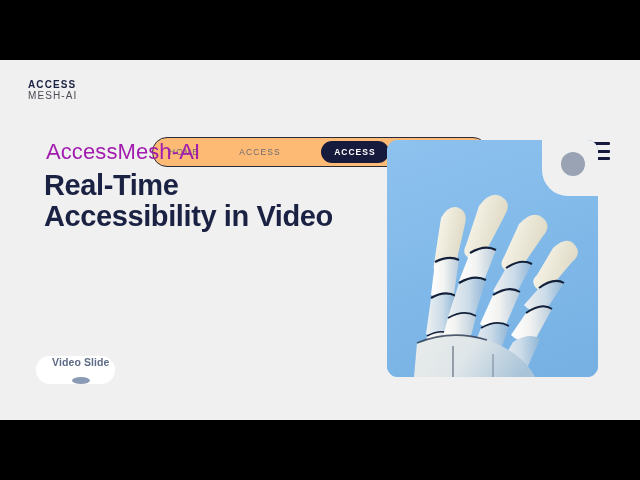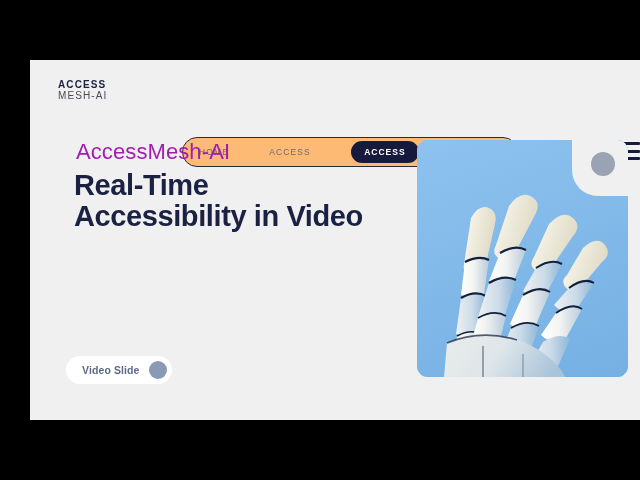--- a/index.html
+++ b/index.html
@@ -3,21 +3,21 @@
 <meta charset="utf-8">
 <style>
   * { box-sizing: border-box; margin: 0; padding: 0; }
   html, body {
     width: 640px; height: 480px;
     background: #000;
     font-family: "Liberation Sans", sans-serif;
     overflow: hidden;
   }
 
-  .screen { position: relative; width: 580px; height: 480px; background: #000; margin-left: 30px; }
+  .screen { position: relative; width: 580px; height: 480px; background: #000; }
 
   .letterbox-top, .letterbox-bottom {
     position: absolute; left: 0; width: 640px; height: 60px; background: #000;
   }
   .letterbox-top { top: 0; }
   .letterbox-bottom { bottom: 0; }
 
   .slide {
     position: absolute; top: 60px; left: 0;
     width: 640px; height: 360px;
@@ -70,20 +70,21 @@
     font-size: 29px; font-weight: 700; color: #1b2142;
     line-height: 1.07; letter-spacing: -0.4px;
   }
 
   .video-badge {
     position: absolute; left: 36px; bottom: 36px;
     height: 28px; padding: 0 5px 0 16px;
     background: #ffffff; border-radius: 16px;
     display: flex; align-items: center; gap: 9px;
     cursor: pointer;
+    flex-direction: column;
   }
   .video-badge-label {
     font-size: 10.5px; font-weight: 700; color: #5d6b87; letter-spacing: 0.1px;
   }
   .video-badge-dot {
     width: 18px; height: 18px; border-radius: 50%; background: #8a9ab5;
   }
 
   
   .media {

